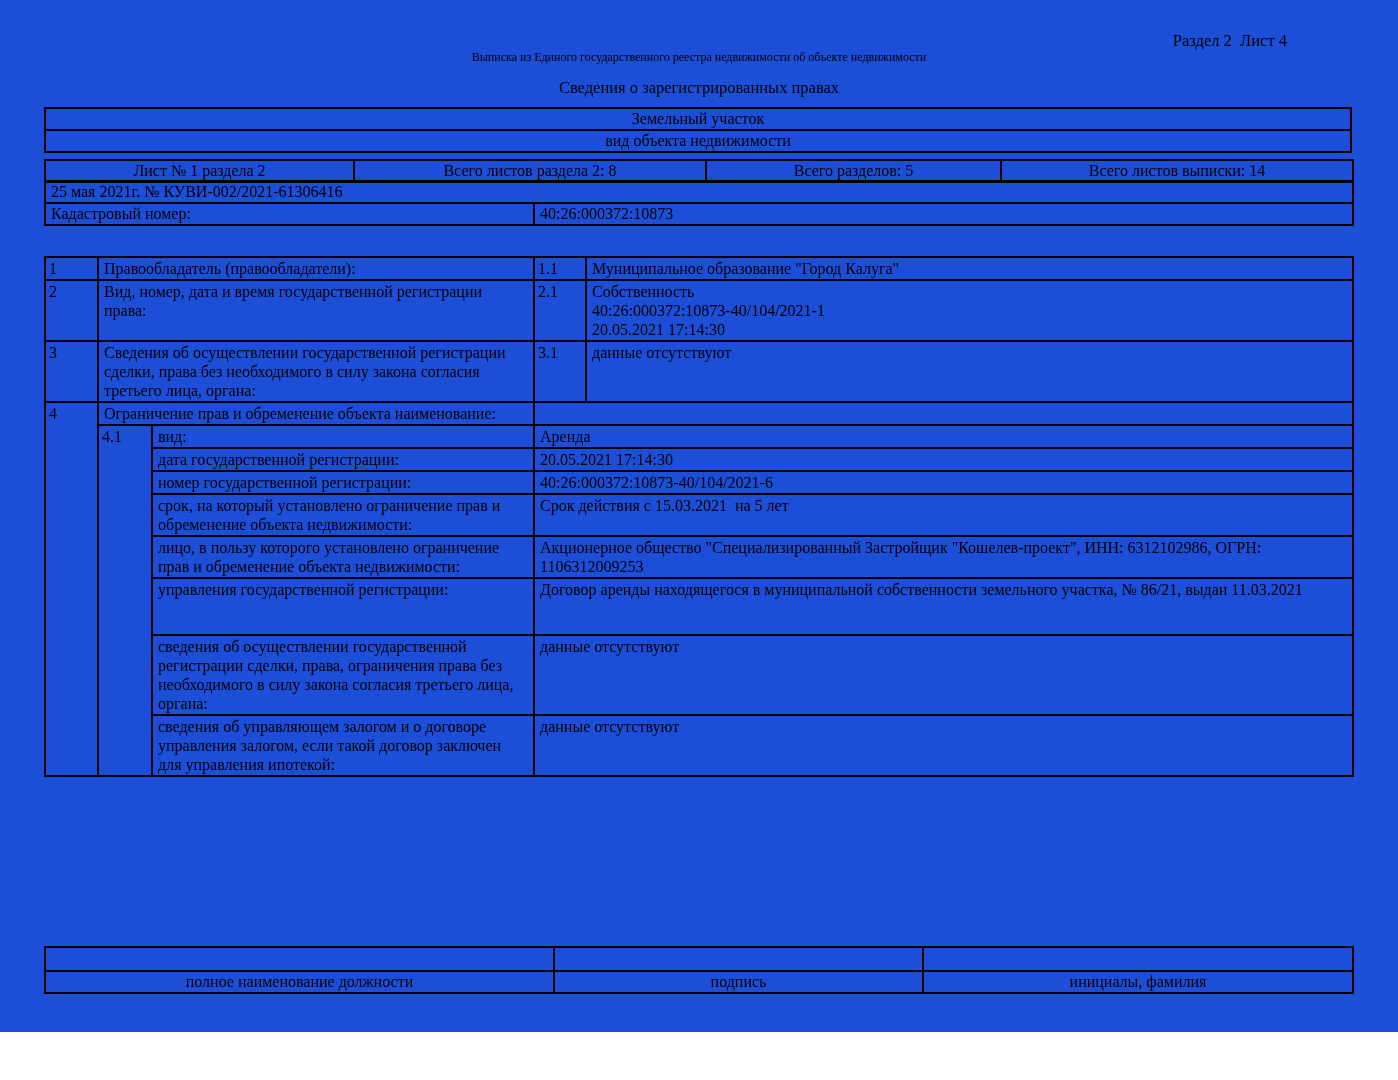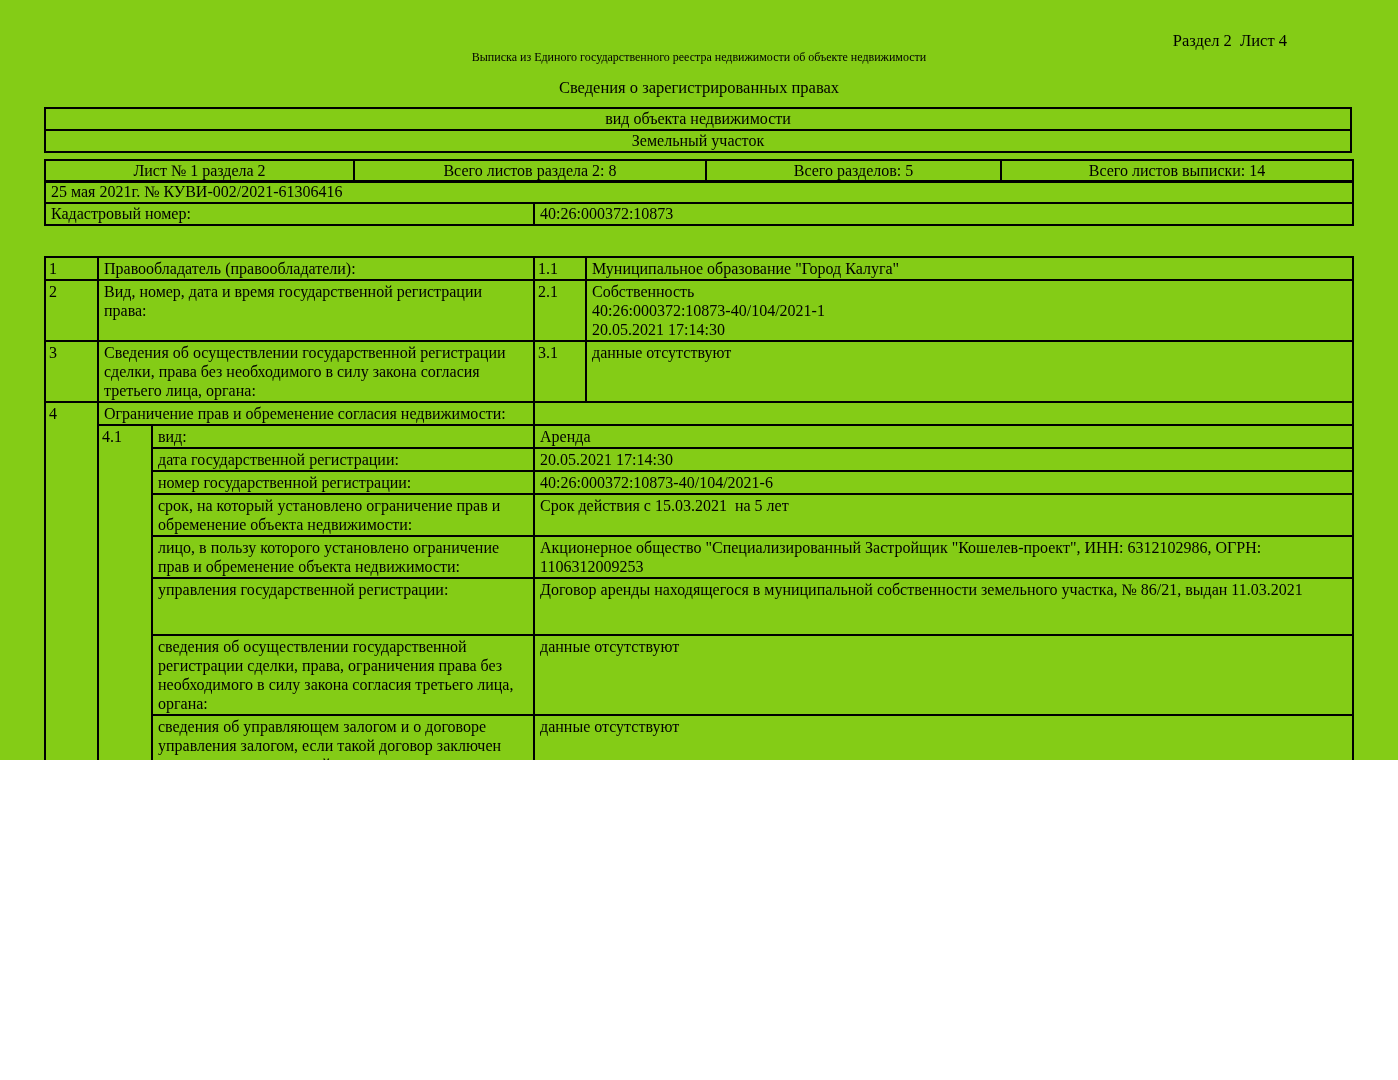--- a/index.html
+++ b/index.html
@@ -1,21 +1,21 @@
 <!DOCTYPE html>
 <html><head>
 <meta charset="utf-8">
 <style>
   * { box-sizing: border-box; }
   html, body { margin: 0; padding: 0; background: #ffffff; }
   .page {
     position: relative;
     width: 1398px;
-    height: 760px;
-    background: #84cc16;
+    height: 1032px;
+    background: #1d4ed8;
     color: #000000;
     font-family: "Liberation Serif", "DejaVu Serif", serif;
     font-size: 16px;
     overflow: hidden;
   }
   .corner-label {
     position: absolute;
     top: 31px;
     right: 111px;
     font-size: 16.5px;
@@ -75,24 +75,24 @@
 
 <div class="page">
 
   <div class="corner-label">Раздел 2  Лист 4</div>
   <div class="doc-title">Выписка из Единого государственного реестра недвижимости об объекте недвижимости</div>
   <div class="doc-subtitle">Сведения о зарегистрированных правах</div>
 
   <table class="t-object">
     <tbody>
         <tr style="height:22px">
+      <td>Земельный участок</td>
+    </tr>
+    <tr style="height:22px">
       <td>вид объекта недвижимости</td>
-    </tr>
-    <tr style="height:22px">
-      <td>Земельный участок</td>
     </tr>
   </tbody>
     </table>
 
   <table class="t-sheets">
     <colgroup>
         <col style="width:309px">
         <col style="width:352px">
         <col style="width:295px">
         <col style="width:352px">
@@ -147,21 +147,21 @@
 20.05.2021 17:14:30</td>
     </tr>
     <tr style="height:60px">
       <td class="cell-num">3</td>
       <td colspan="2">Сведения об осуществлении государственной регистрации сделки, права без необходимого в силу закона согласия третьего лица, органа:</td>
       <td class="cell-num">3.1</td>
       <td class="cell-val">данные отсутствуют</td>
     </tr>
     <tr style="height:22px">
       <td class="cell-num" rowspan="9">4</td>
-      <td colspan="2">Ограничение прав и обременение согласия недвижимости:</td>
+      <td colspan="2">Ограничение прав и обременение объекта наименование:</td>
       <td colspan="2"></td>
     </tr>
     <tr style="height:23px">
       <td class="cell-num" rowspan="8">4.1</td>
       <td>вид:</td>
       <td colspan="2" class="cell-val">Аренда</td>
     </tr>
     <tr style="height:22px">
       <td>дата государственной регистрации:</td>
       <td colspan="2" class="cell-val">20.05.2021 17:14:30</td>

